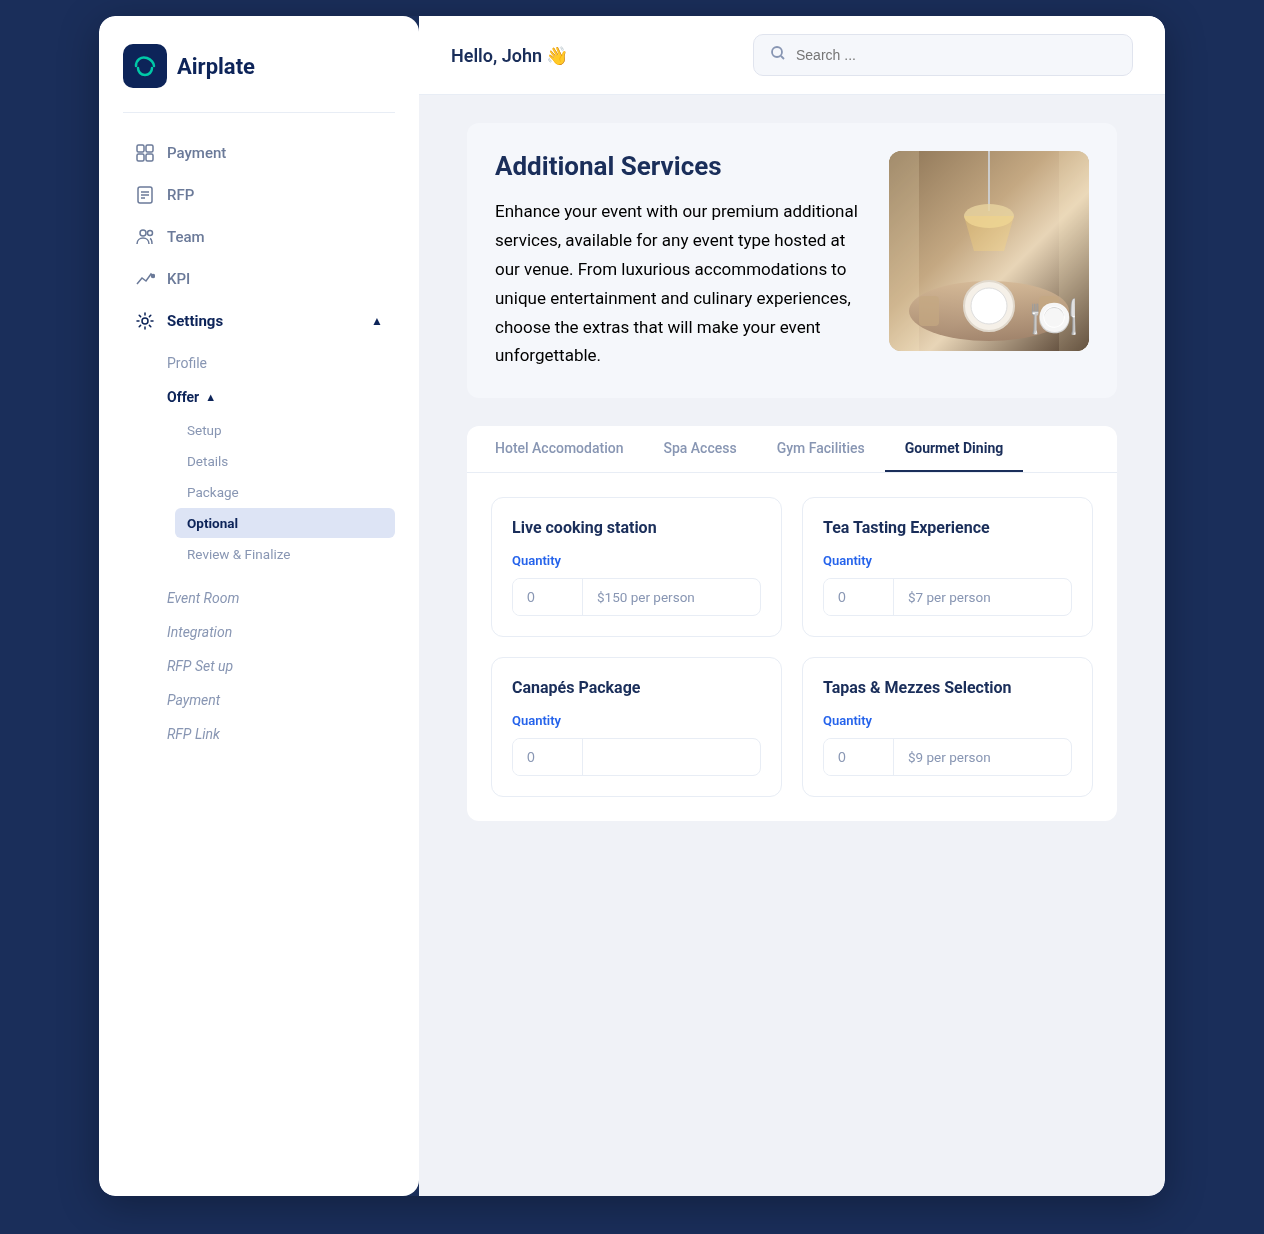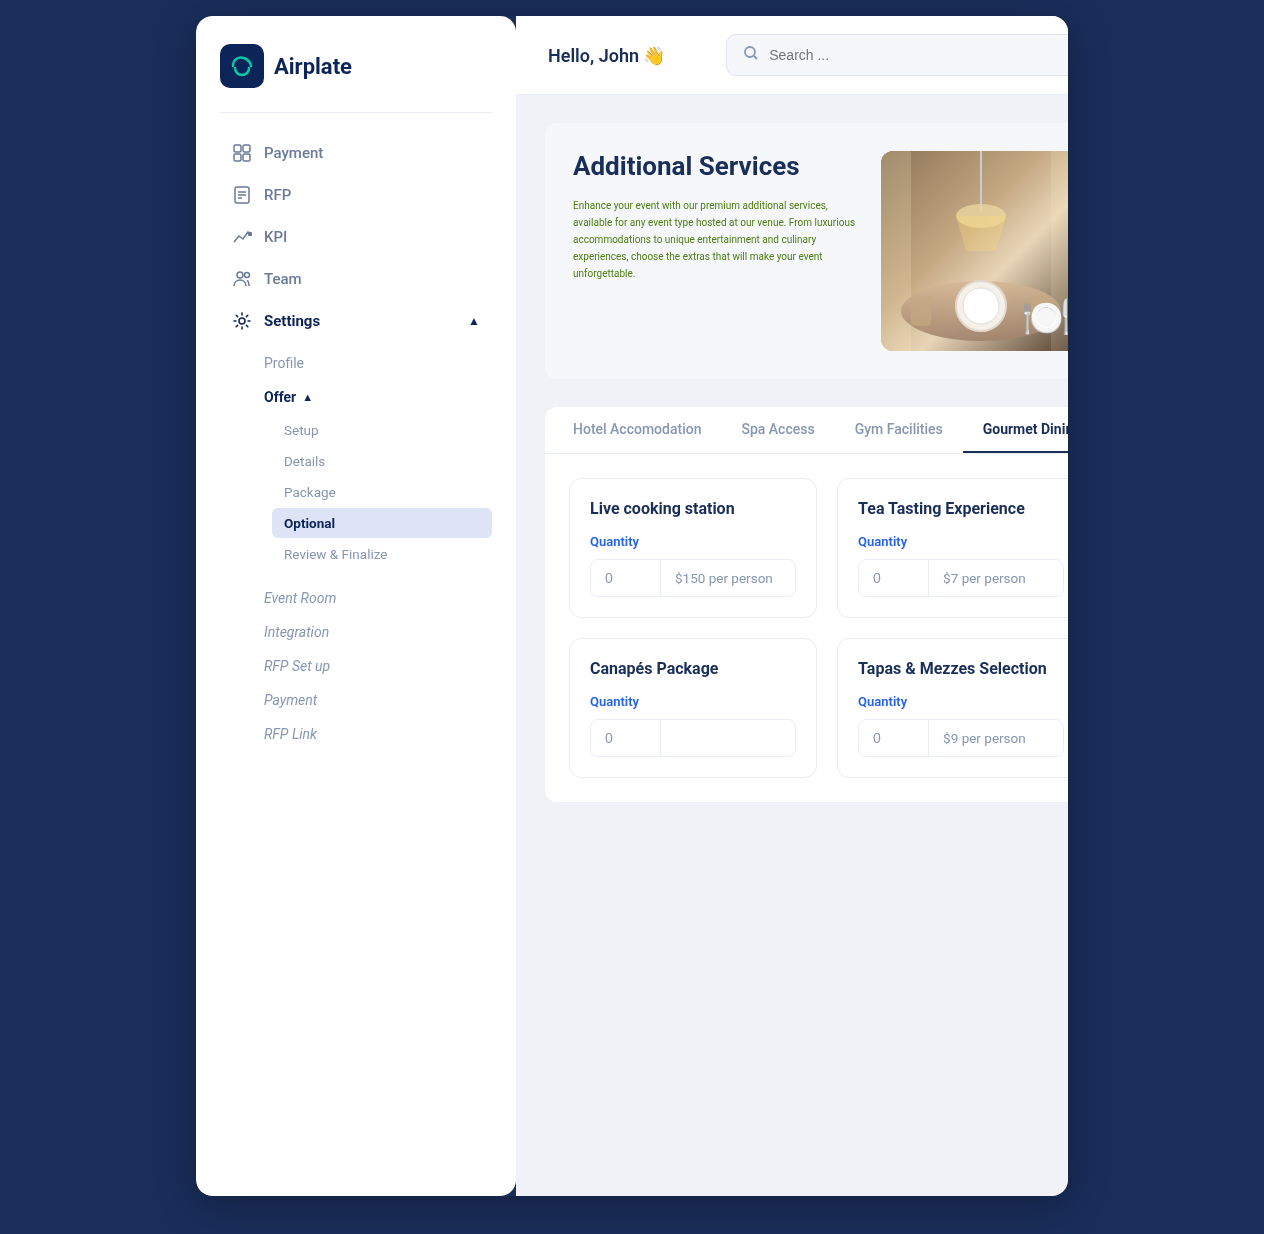--- a/index.html
+++ b/index.html
@@ -7,21 +7,21 @@
       font-family: -apple-system, BlinkMacSystemFont, 'Segoe UI', Roboto, sans-serif;
       background: #1a2e5a;
       display: flex;
       justify-content: center;
       align-items: flex-start;
       min-height: 100vh;
       padding: 16px;
     }
     .app-container {
       display: flex;
-      width: 872px;
+      width: 1066px;
       min-height: 1180px;
       border-radius: 16px;
       overflow: hidden;
       box-shadow: 0 8px 40px rgba(0,0,0,0.3);
     }
 
     
     .sidebar {
       width: 320px;
       min-width: 320px;
@@ -169,21 +169,21 @@
       border: none;
       background: transparent;
       outline: none;
       font-size: 14px;
       color: #8896b3;
       width: 100%;
     }
 
     
     .page-content {
-      padding: 28px 29px;
+      padding: 28px 48px;
       flex: 1;
     }
 
     
     .hero-section {
       background: #f5f7fb;
       border-radius: 12px;
       padding: 28px 28px;
       display: flex;
       gap: 24px;
@@ -191,22 +191,22 @@
       align-items: flex-start;
     }
     .hero-text { flex: 1; }
     .hero-title {
       font-size: 26px;
       font-weight: 700;
       color: #1a2e5a;
       margin-bottom: 16px;
     }
     .hero-description {
-      font-size: 10px;
-      color: #4d7c0f;
+      font-size: 17px;
+      color: #000000;
       line-height: 1.7;
       max-width: 520px;
     }
     .hero-image {
       width: 200px;
       height: 200px;
       border-radius: 12px;
       overflow: hidden;
       flex-shrink: 0;
       background: #c8b89a;
@@ -356,37 +356,37 @@
           <line x1="6" y1="10" x2="14" y2="10"></line>
           <line x1="6" y1="13" x2="10" y2="13"></line>
         </svg>
       </span>
       <span>RFP</span>
     </div>
 
     <div class="nav-item">
       <span class="nav-icon">
         <svg viewBox="0 0 20 20" fill="none" stroke="#6b7a99" stroke-width="1.5">
-          <polyline points="2,15 7,9 11,12 16,5 18,7"></polyline>
-          <circle cx="18" cy="7" r="1.5" fill="#6b7a99"></circle>
-        </svg>
-      </span>
-      <span>KPI</span>
-    </div>
-
-    <div class="nav-item">
-      <span class="nav-icon">
-        <svg viewBox="0 0 20 20" fill="none" stroke="#6b7a99" stroke-width="1.5">
           <circle cx="8" cy="6" r="3"></circle>
           <path d="M2 17 C2 13 5 11 8 11 C11 11 14 13 14 17"></path>
           <circle cx="15" cy="6" r="2.5"></circle>
           <path d="M17 17 C17 14 16 12 15 11.5"></path>
         </svg>
       </span>
       <span>Team</span>
+    </div>
+
+    <div class="nav-item">
+      <span class="nav-icon">
+        <svg viewBox="0 0 20 20" fill="none" stroke="#6b7a99" stroke-width="1.5">
+          <polyline points="2,15 7,9 11,12 16,5 18,7"></polyline>
+          <circle cx="18" cy="7" r="1.5" fill="#6b7a99"></circle>
+        </svg>
+      </span>
+      <span>KPI</span>
     </div>
 
     <div class="nav-item active">
       <span class="nav-icon">
         <svg viewBox="0 0 20 20" fill="none" stroke="#0d2459" stroke-width="1.5">
           <circle cx="10" cy="10" r="3"></circle>
           <path d="M10 2 L10 4 M10 16 L10 18 M2 10 L4 10 M16 10 L18 10 M4.2 4.2 L5.6 5.6 M14.4 14.4 L15.8 15.8 M15.8 4.2 L14.4 5.6 M5.6 14.4 L4.2 15.8" stroke-linecap="round"></path>
         </svg>
       </span>
       <span style="font-weight:700;color:#0d2459;">Settings</span>

